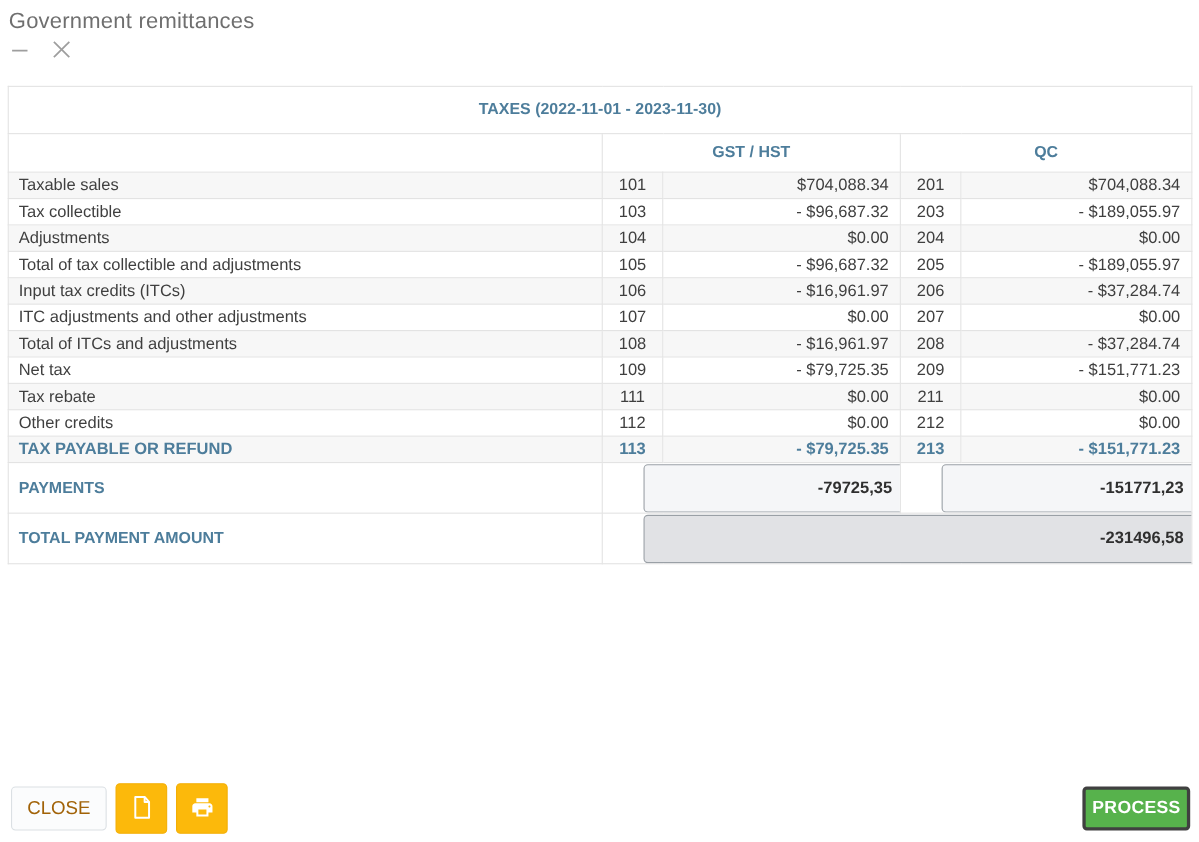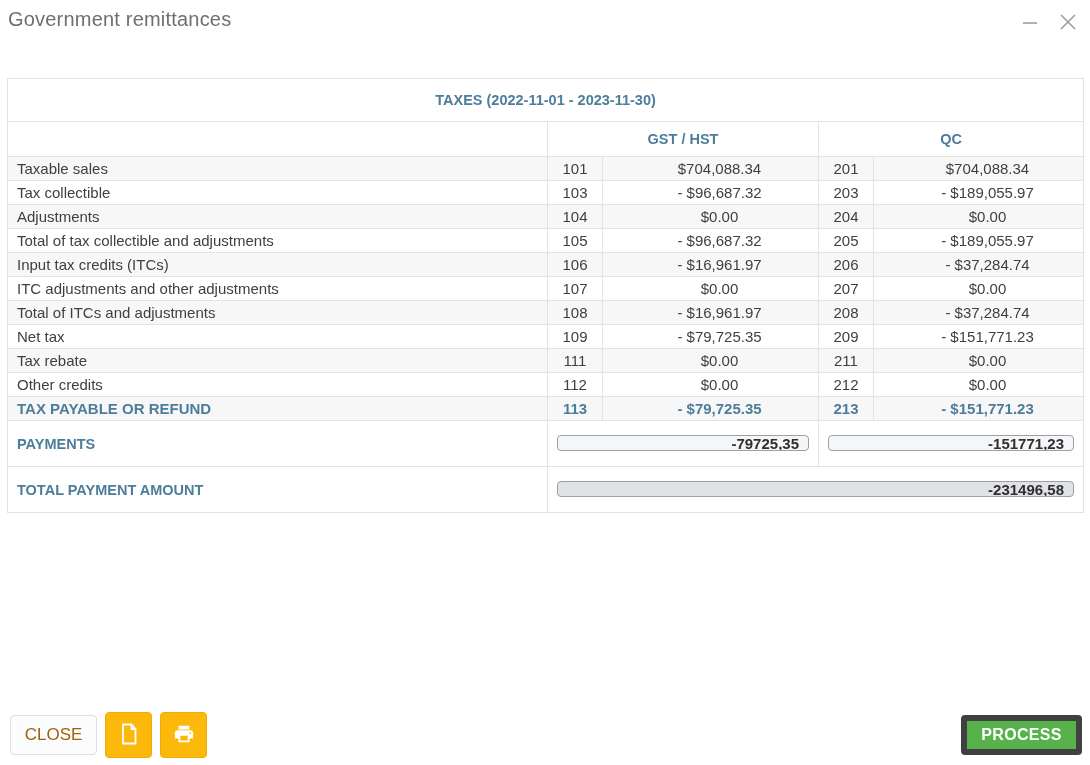--- a/index.html
+++ b/index.html
@@ -12,20 +12,21 @@
     overflow: hidden;
   }
 
   
   .titlebar {
     height: 46px;
     padding: 8px 10px 0 8px;
     display: flex;
     justify-content: space-between;
     align-items: flex-start;
+    flex-direction: column;
   }
   .dialog-title {
     font-size: 20px;
     color: #6f6f6f;
     letter-spacing: 0.2px;
   }
   .win-controls { display: flex; gap: 18px; padding-top: 4px; padding-right: 2px; }
   .win-btn { cursor: pointer; display: inline-flex; align-items: center; justify-content: center; width: 20px; height: 20px; }
 
   
@@ -51,38 +52,38 @@
     height: 35px;
     color: #4d7d9b;
     font-size: 14.5px;
     font-weight: bold;
     text-align: center;
   }
   tbody.data td { height: 24px; font-size: 15px; color: #3f3f3f; }
   tbody.data tr:nth-child(odd) { background: #f7f7f7; }
   td.lbl { padding-left: 9px; text-align: left; }
   td.code { text-align: center; color: #5a5a5a; }
-  td.val { text-align: center; padding-right: 10px; padding-left: 28px; }
+  td.val { text-align: right; padding-right: 10px; padding-left: 28px; }
   tr.summary td, tr.summary td.code { color: #4d7d9b; font-weight: bold; }
 
   tbody.pay-section td { height: 46px; }
   td.pay-lbl {
     padding-left: 9px; text-align: left;
     color: #4d7d9b; font-size: 14.5px; font-weight: bold;
   }
   td.input-cell { padding: 0 9px; }
   input.amount {
-    width: 100%; height: 16px;
+    width: 100%; height: 44px;
     background: #f5f6f8;
     border: 1px solid #9aa0a6;
     border-radius: 4px;
     text-align: right;
-    padding: 0 9px;
+    padding: 0 25px;
     font-family: "Liberation Sans", sans-serif;
-    font-size: 15px; font-weight: bold; color: #2f2f2f;
+    font-size: 15px; font-weight: bold; color: #2f2f2f; margin-left: 28px;
   }
   input.amount.total {
     background: #e1e2e5;
     color: #2f2f2f;
   }
 
   
   .footer {
     position: absolute;
     top: 712px; left: 10px; right: 8px;
@@ -104,23 +105,23 @@
     background: #fcb90b;
     border: 1px solid #f3ae05;
     border-radius: 4px;
     margin-left: 8px;
     display: inline-flex;
     align-items: center;
     justify-content: center;
   }
   .btn-process {
     margin-left: auto;
-    width: 121px; height: 40px;
+    width: 98px; height: 40px;
     background: #57b24c;
-    border: 6px solid #404040;
+    border: 3px solid #404040;
     border-radius: 4px;
     color: #ffffff;
     font-size: 16px;
     font-weight: bold;
     letter-spacing: 0.3px;
   }
 </style>
 </head>
 <body>
 

